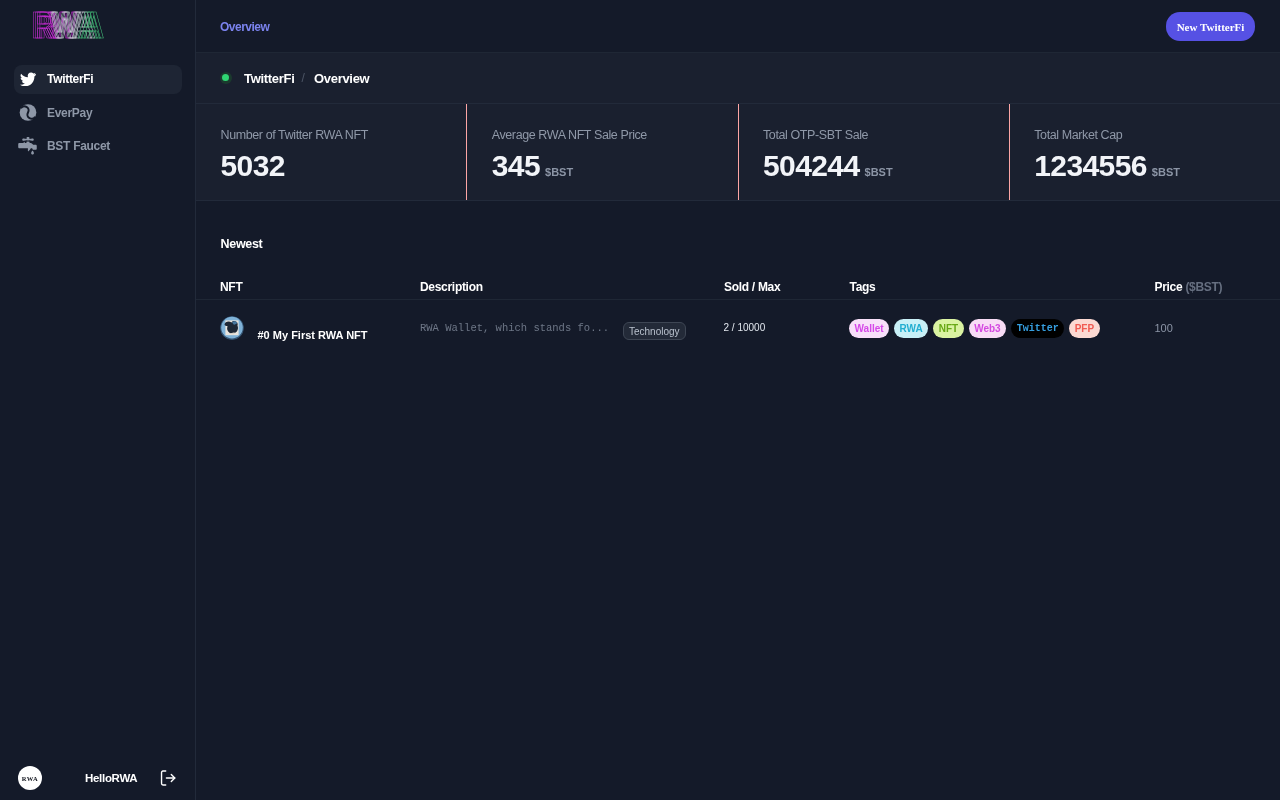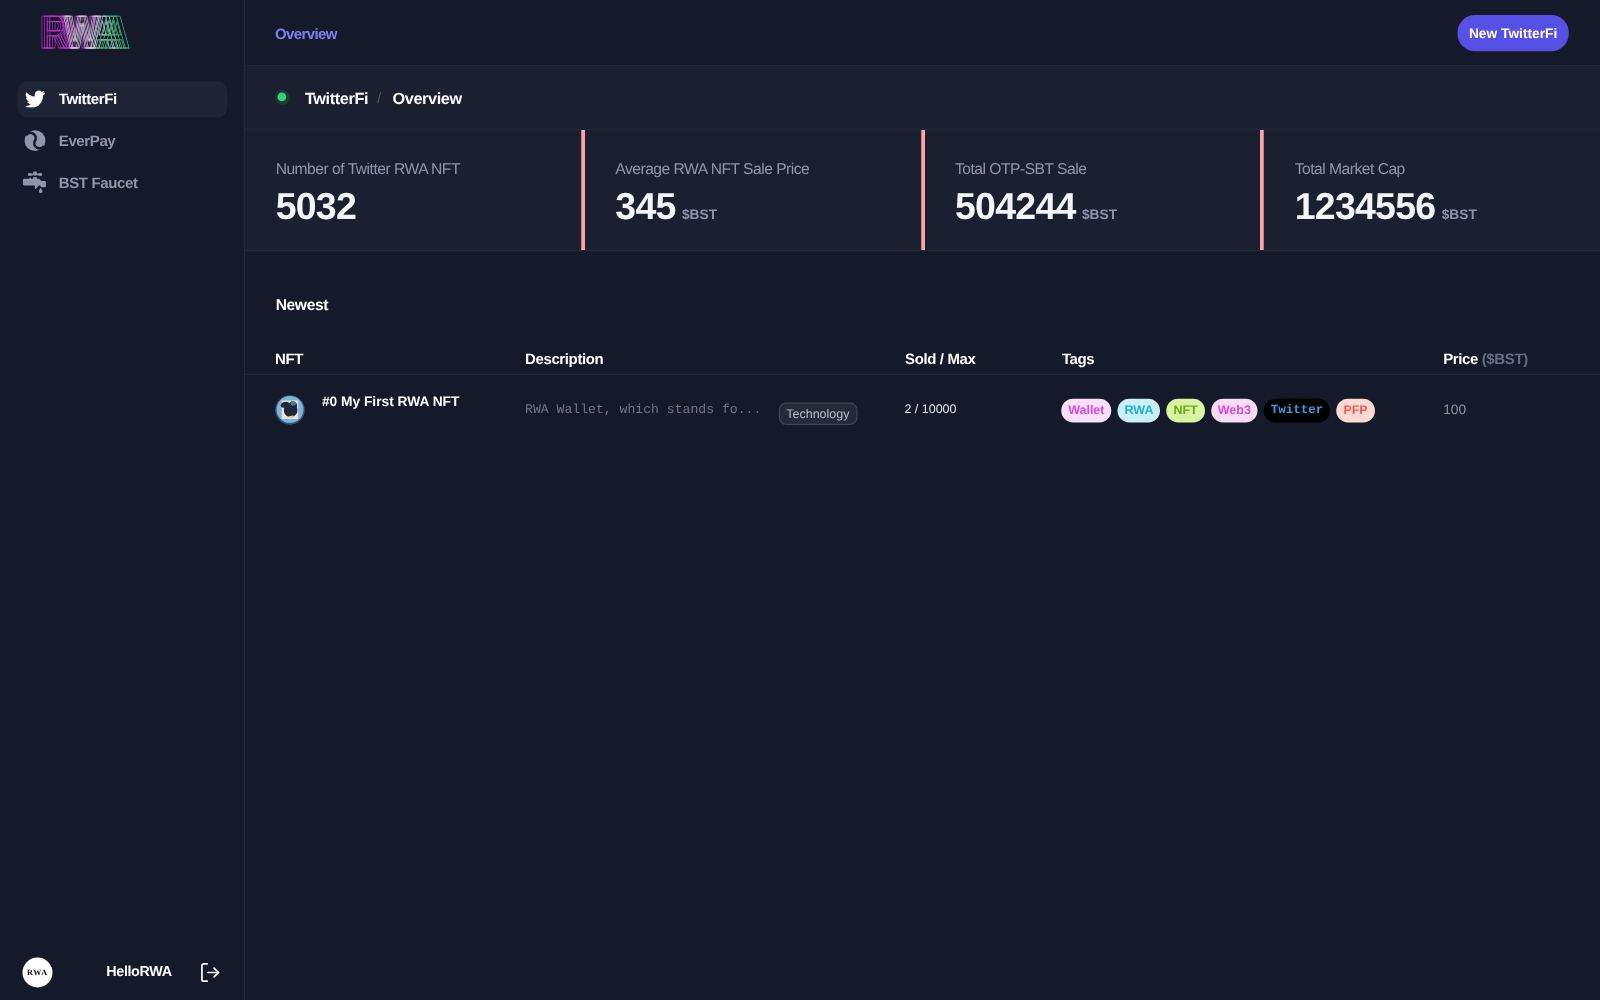--- a/index.html
+++ b/index.html
@@ -31,50 +31,50 @@
   .user .logout { position:absolute; right:18.5px; top:18px; }
 
   .main { margin-left:196px; }
   .topbar {
     position:relative; height:53px; border-bottom:1px solid #1f2735;
   }
   .topbar .crumb { position:absolute; left:24px; top:19.5px; color:#7b83ee; font-size:12px; font-weight:700; letter-spacing:-0.5px; }
   .btn-new {
     position:absolute; right:25px; top:12px; height:29px; width:89px;
     background:#5651e4; color:#fff; font-size:11px; font-weight:700;
-    border:none; border-radius:14px; font-family:Liberation Sans, sans-serif;
+    border:none; border-radius:14px; font-family:Liberation Serif, serif;
   }
   .header-section { background:#1a202f; }
   .bc-row {
     position:relative; height:51px;
     border-bottom:1px solid #222a3a;
   }
   .dot-wrap { position:absolute; left:23.5px; top:18.5px; width:12px; height:12px; border-radius:50%; background:#1b3a2e; }
   .dot { position:absolute; left:2.25px; top:2.25px; width:7.5px; height:7.5px; border-radius:50%; background:#2fd573; }
   .bc-row .t1 { position:absolute; left:48px; top:17.5px; font-size:13px; font-weight:700; color:#fff; letter-spacing:-0.3px; }
   .bc-row .sep { position:absolute; left:105.5px; top:18px; color:#4e5767; font-size:12px; }
   .bc-row .t2 { position:absolute; left:118px; top:17.5px; font-size:13px; font-weight:700; color:#fff; letter-spacing:-0.3px; }
   .stats { display:flex; border-bottom:1px solid #222a3a; height:97px; }
   .stat { flex:1; position:relative;text-align:right; }
-  .stat + .stat { border-left:3px solid #fca5a5; }
+  .stat + .stat { border-left:1px solid #fca5a5; }
   .stat .lbl { position:absolute; left:24.5px; top:23.5px; font-size:12.5px; color:#8f98a8; letter-spacing:-0.4px; }
   .stat .valrow { position:absolute; left:24.5px; top:45px; display:flex; align-items:baseline; }
   .stat .val { font-size:30px; font-weight:700; color:#f2f4f8; letter-spacing:-0.6px; }
   .stat .unit { font-size:11px; font-weight:700; color:#8c95a6; margin-left:5px; }
 
   .content { position:relative; }
   .newest { position:absolute; left:24.5px; top:35.5px; font-size:12.5px; font-weight:700; letter-spacing:-0.3px; }
   .thead { position:absolute; top:57px; left:24px; right:0; height:43px; }
   .thead .h { position:absolute; top:21.5px; font-size:12px; font-weight:700; color:#fff; letter-spacing:-0.3px; }
   .muted { color:#666f80; font-weight:700; }
   .hline { position:absolute; top:98px; left:0; right:0; height:1px; background:#1f2735; }
   .trow { position:absolute; top:99px; left:24px; right:0; height:57px; }
   .cNFT { left:0; } .cDesc { left:200px; } .cSold { left:504px; } .cTags { left:629.5px; } .cPrice { left:934.5px; }
   .nft-av { position:absolute; left:0; top:16px; width:24px; height:24px; border-radius:50%; overflow:hidden; }
-  .nft-name { position:absolute; left:37.5px; top:16px; font-size:11px; font-weight:700; color:#fff; }
+  .nft-name { position:absolute; left:37.5px; top:29px; font-size:11px; font-weight:700; color:#fff; }
   .desc-txt { position:absolute; left:200px; top:22px; font-family:"Liberation Mono", monospace; font-size:10.5px; color:#6e7787; white-space:nowrap; }
   .chip {
     position:absolute; left:403px; top:22px; height:18px; line-height:17px;
     background:#232a38; border:1px solid #3e4654; color:#b9c1cd;
     font-size:10px; padding:0 5px; border-radius:6px; white-space:nowrap;
   }
   .sold { position:absolute; left:503.5px; top:22px; font-size:10px; color:#e2e7ee; }
   .tags { position:absolute; left:629px; top:19px; display:flex; gap:5px; }
   .pill {
     height:19px; display:inline-flex; align-items:center; padding:0 5.5px;

